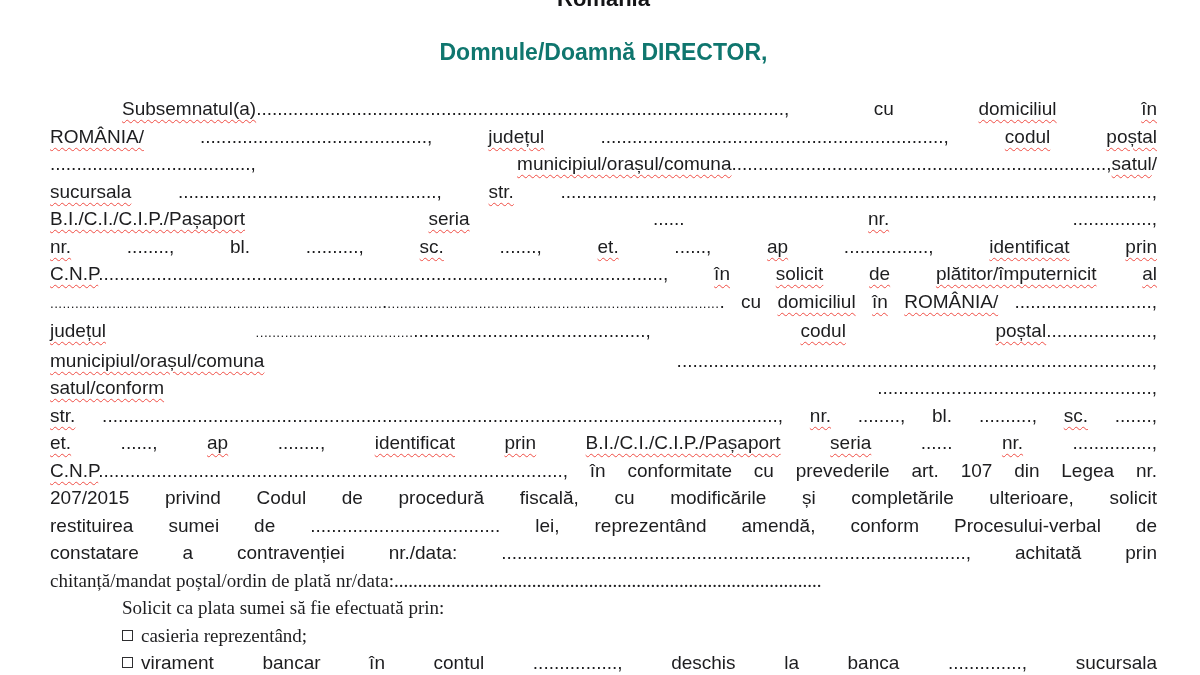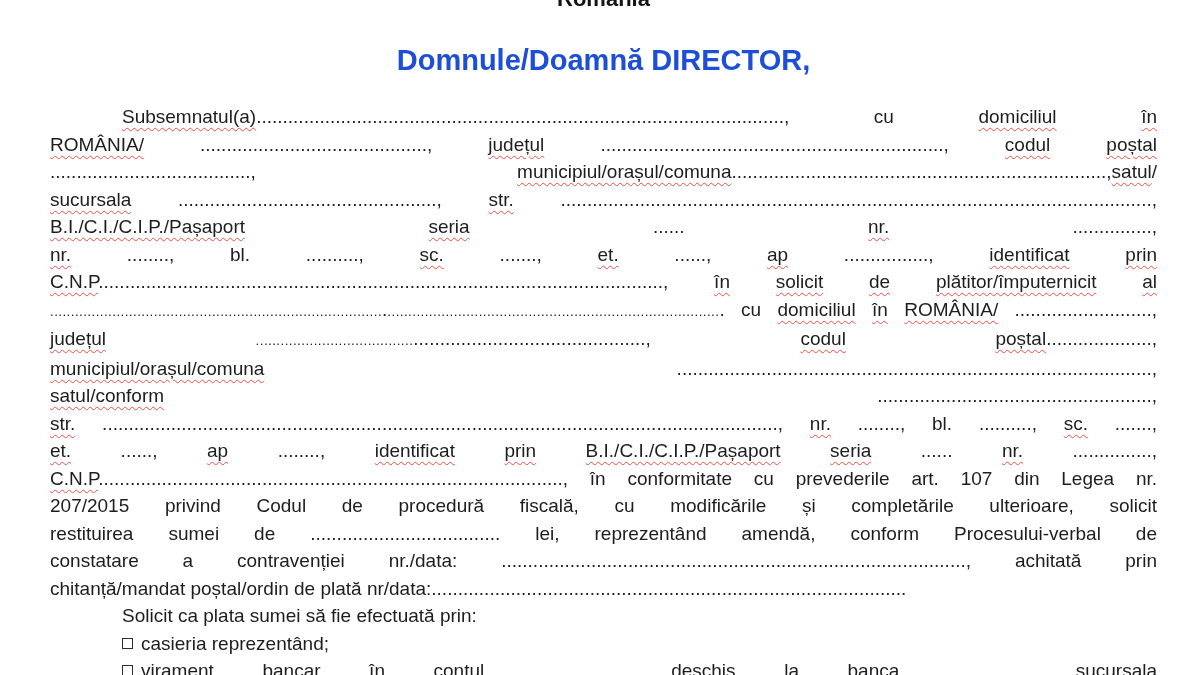--- a/index.html
+++ b/index.html
@@ -9,32 +9,32 @@
     font-family: "Liberation Sans", "DejaVu Sans", sans-serif;
     color: #1d1d1f;
   }
   .doc { padding: 0 43px 0 50px; }
 
   .country-header {
     text-align: center; font-weight: bold; font-size: 22px;
     line-height: 24px; margin-top: -13px; color: #141416;
   }
   .salutation {
-    text-align: center; font-weight: bold; font-size: 29px;
-    line-height: 26px; margin-top: 36px; color: #1d4ed8;
+    text-align: center; font-weight: bold; font-size: 23px;
+    line-height: 26px; margin-top: 28px; color: #0f766e;
   }
 
   .body-lines { margin-top: 30px; font-size: 19px; line-height: 27.5px; }
   .line {
     text-align: justify;
     text-align-last: justify;
     text-justify: inter-word;
     white-space: normal;
   }
-  .line.left { text-align: right; text-align-last: left; }
+  .line.left { text-align: right; text-align-last: left; font-family: Liberation Serif, serif; }
   .line.ind { padding-left: 72px; }
 
   
   .sp {
     text-decoration-line: underline;
     text-decoration-style: wavy;
     text-decoration-color: var(--squiggle, #f04e45);
     text-decoration-thickness: 1px;
     text-underline-offset: 4px;
   }

